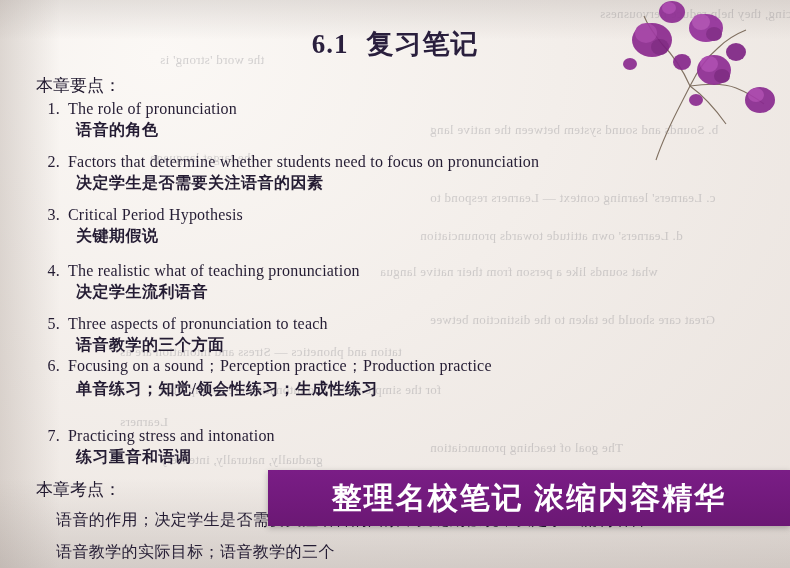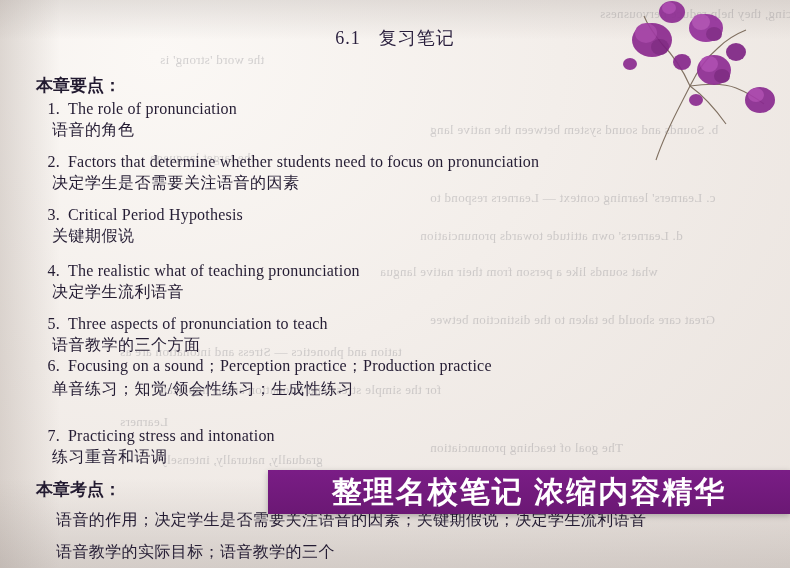--- a/index.html
+++ b/index.html
@@ -64,33 +64,33 @@
     left: 0; top: 0;
     width: 790px; height: 568px;
   }
 
   .chapter-title {
     position: absolute;
     left: 0;
     top: 26px;
     width: 790px;
     text-align: center;
-    font-size: 18px;
-    font-weight: normal;
+    font-size: 27px;
+    font-weight: bold;
     color: #2a1f3d;
     letter-spacing: 1px;
     text-shadow: 0 1px 0 rgba(255,255,255,0.4);
   }
   .chapter-title .num { margin-right: 18px; }
 
   .section-head {
     position: absolute;
     left: 36px;
     font-size: 17px;
-    font-weight: bold;
+    font-weight: normal;
     color: #221a30;
     text-align: center;
   }
   #points-head { top: 74px; }
   #exam-head { top: 478px; }
 
   .item {
     position: absolute;
     left: 36px;
     width: 700px;
@@ -102,45 +102,46 @@
     white-space: nowrap;
   }
   .item .en .idx {
     display: inline-block;
     width: 24px;
     text-align: right;
     margin-right: 8px;
   }
   .item .zh {
     font-size: 16px;
-    margin-left: 16px;
+    margin-left: 40px;
     margin-top: 2px;
     letter-spacing: 0.5px;
     white-space: nowrap;
+    font-weight: bold;
   }
 
   .exam-text {
     position: absolute;
     left: 36px;
     width: 740px;
     font-size: 16px;
     color: #241c33;
     letter-spacing: 0.4px;
     line-height: 1.55;
   }
   #exam-line-1 { top: 508px; left: 56px; }
   #exam-line-2 { top: 540px; left: 56px; }
 
   
   .banner {
     position: absolute;
     left: 268px;
     top: 470px;
     width: 522px;
-    height: 44px;
+    height: 56px;
     background: #6f1a7a;
     background: linear-gradient(180deg, #7a1d86 0%, #6b1874 100%);
     display: flex;
     align-items: center;
     justify-content: center;
     box-shadow: 0 2px 6px rgba(0,0,0,0.25);
   }
   .banner-text {
     color: #ffffff;
     font-family: "Liberation Sans", sans-serif;

